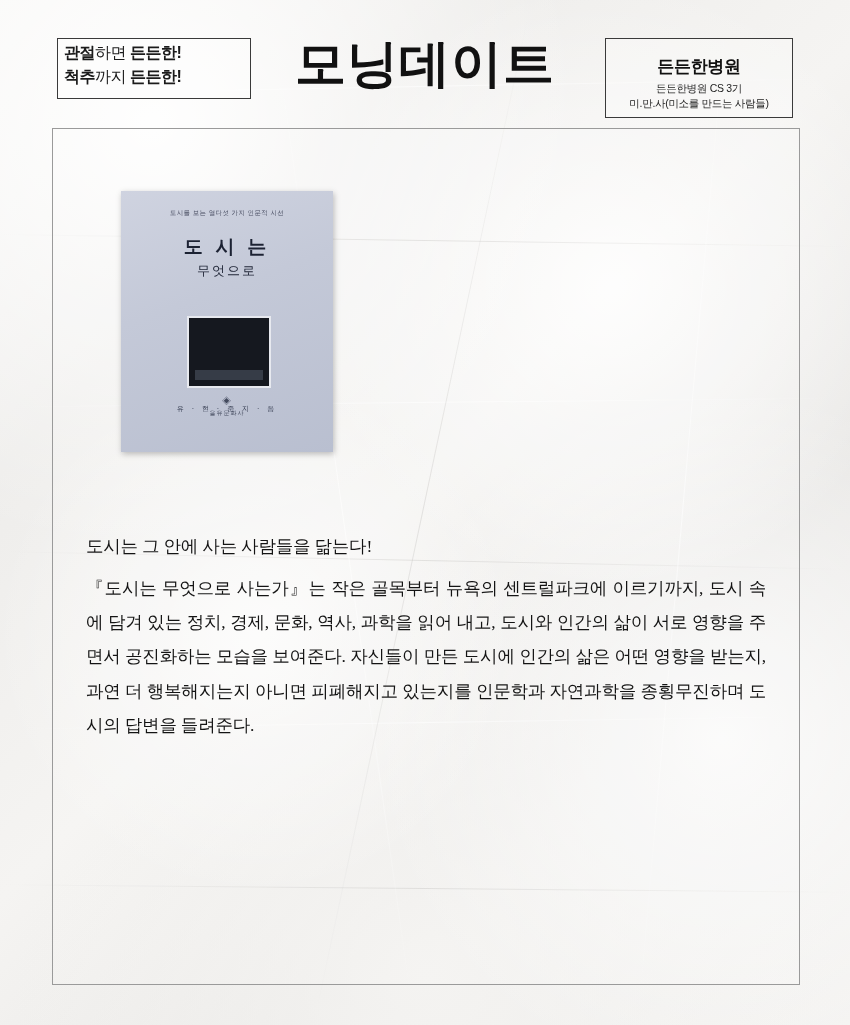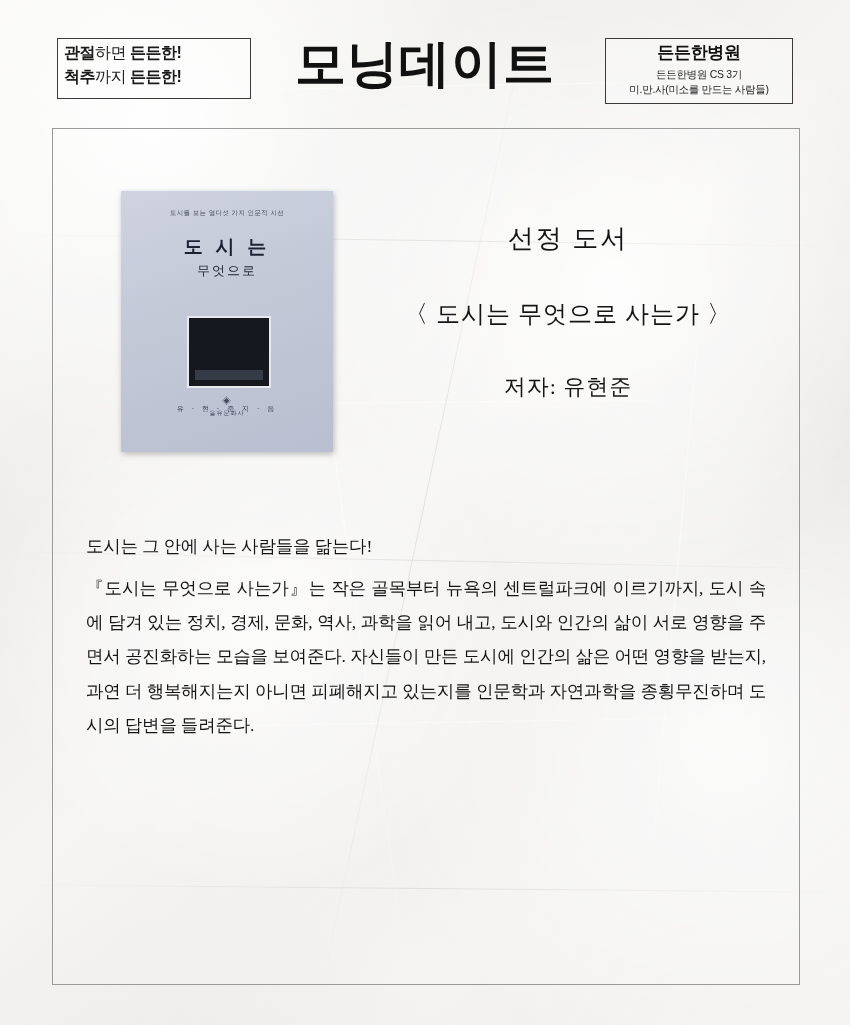--- a/index.html
+++ b/index.html
@@ -76,21 +76,21 @@
     color: #111;
     letter-spacing: 1px;
   }
 
   .hospital-box {
     position: absolute;
     right: 57px;
     top: 8px;
     width: 178px;
     border: 1px solid #3a3a3a;
-    padding: 2px 4px 7px 4px;
+    padding: 16px 4px 7px 4px;
     text-align: center;
     background: rgba(255,255,255,0.25);
   }
   .hospital-name {
     font-size: 17px;
     font-weight: bold;
     color: #111;
     letter-spacing: -0.3px;
     margin-bottom: 3px;
   }
@@ -272,25 +272,20 @@
       <div class="l2">무엇으로</div>
     </div>
     <div class="book-photo"></div>
     <div class="book-author">유 · 현 · 준   지 · 음</div>
     <div class="book-pub">
       <span class="book-pub-mark">◈</span>
       <span>을유문화사</span>
     </div>
   </div>
 
-  <div class="book-info">
-    <div class="bi-heading">선정 도서</div>
-    <div class="bi-title">〈 도시는 무엇으로 사는가 〉</div>
-    <div class="bi-author">저자: 유현준</div>
-  </div>
 
   <div class="body-text">
     <p style="margin-bottom:0;">도시는 그 안에 사는 사람들을 닮는다!</p>
     <div class="para-gap"></div>
     <p>『도시는 무엇으로 사는가』는 작은 골목부터 뉴욕의 센트럴파크에 이르기까지, 도시 속에 담겨 있는 정치, 경제, 문화, 역사, 과학을 읽어 내고, 도시와 인간의 삶이 서로 영향을 주면서 공진화하는 모습을 보여준다. 자신들이 만든 도시에 인간의 삶은 어떤 영향을 받는지, 과연 더 행복해지는지 아니면 피폐해지고 있는지를 인문학과 자연과학을 종횡무진하며 도시의 답변을 들려준다.</p>
   </div>
 
 </div>
 
 </body></html>

